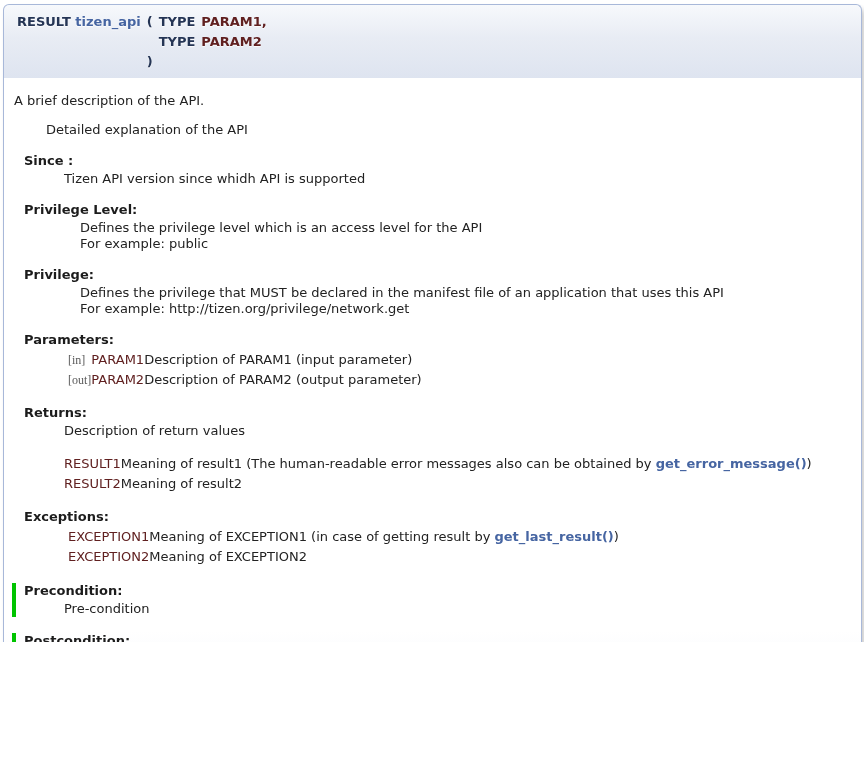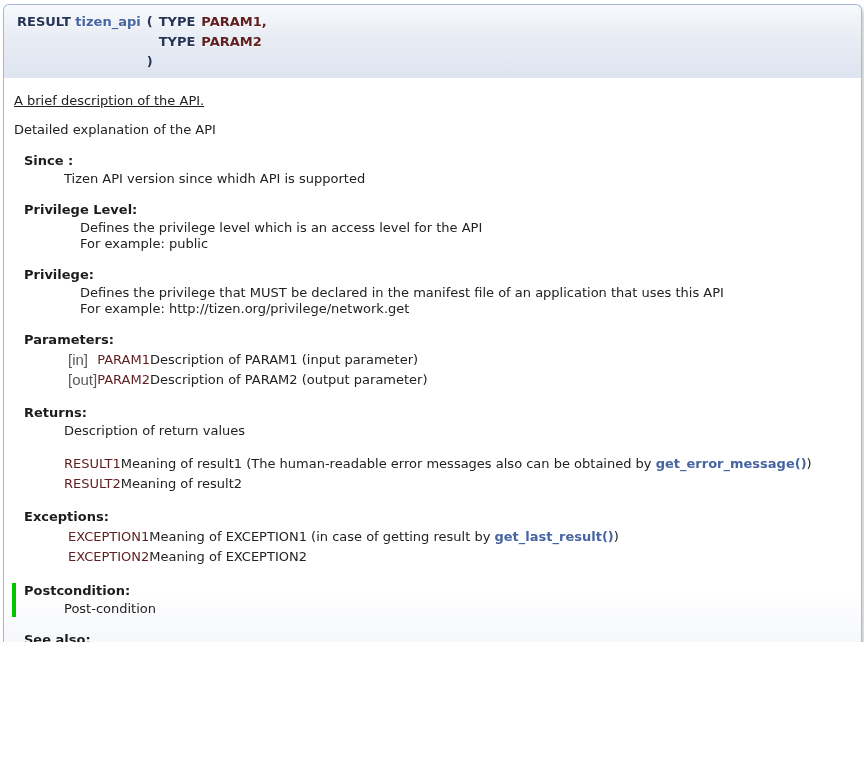--- a/index.html
+++ b/index.html
@@ -46,37 +46,37 @@
   .td-paramname { color: #602020; padding-left: 6px; }
   
   .memdoc {
     border: 1px solid #A8B8D9;
     border-top: none;
     border-radius: 0 0 6px 6px;
     background: linear-gradient(to bottom, #FFFFFF 0%, #FFFFFF 84%, #F3F5FA 95%, #E9EDF5 100%);
     padding: 6px 10px 20px 10px;
   }
   .memdoc p { margin: 0; line-height: 16px; }
-  p.brief    { margin-top: 9px; text-decoration: underline; }
-  p.detailed { margin-top: 13px; }
+  p.brief    { margin-top: 9px; }
+  p.detailed { margin-top: 13px; margin-left: 32px; }
   dl { margin: 15px 0 0 10px; }
   dt { font-weight: bold; color: #1c1c1c; line-height: 16px; }
   dd { margin: 2px 0 0 40px; line-height: 16px; }
   dd .line { line-height: 16px; margin-left: 16px; }
   dl.green-bar {
     border-left: 4px solid #00C400;
     margin-left: -2px;
     padding-left: 8px;
     margin-top: 16px;
   }
   table.fieldtable { border-collapse: collapse; }
   table.fieldtable td { vertical-align: top; padding: 2px 0; line-height: 16px; }
   td.param-dir {
-    font-family: Liberation Sans, sans-serif;
-    font-size: 15px;
+    font-family: Liberation Serif, serif;
+    font-size: 12px;
     color: #5a5a5a;
     padding-left: 6px;
     padding-right: 14px;
     white-space: nowrap;
   }
   td.param-name {
     color: #602020;
     font-weight: normal;
     padding-left: 6px;
     padding-right: 10px;
@@ -219,20 +219,24 @@
               <td class="excep-name">EXCEPTION2</td>
               <td class="field-desc">
                 <span>Meaning of EXCEPTION2</span>
               </td>
             </tr>
           </tbody>
             </table>
         </dd>
       </dl>
 
+      <dl class="green-bar">
+        <dt>Precondition:</dt>
+        <dd>Pre-condition</dd>
+      </dl>
 
       <dl class="green-bar">
         <dt>Postcondition:</dt>
         <dd>Post-condition</dd>
       </dl>
 
       <dl>
         <dt>See also:</dt>
         <dd>Other related APIs</dd>
       </dl>

